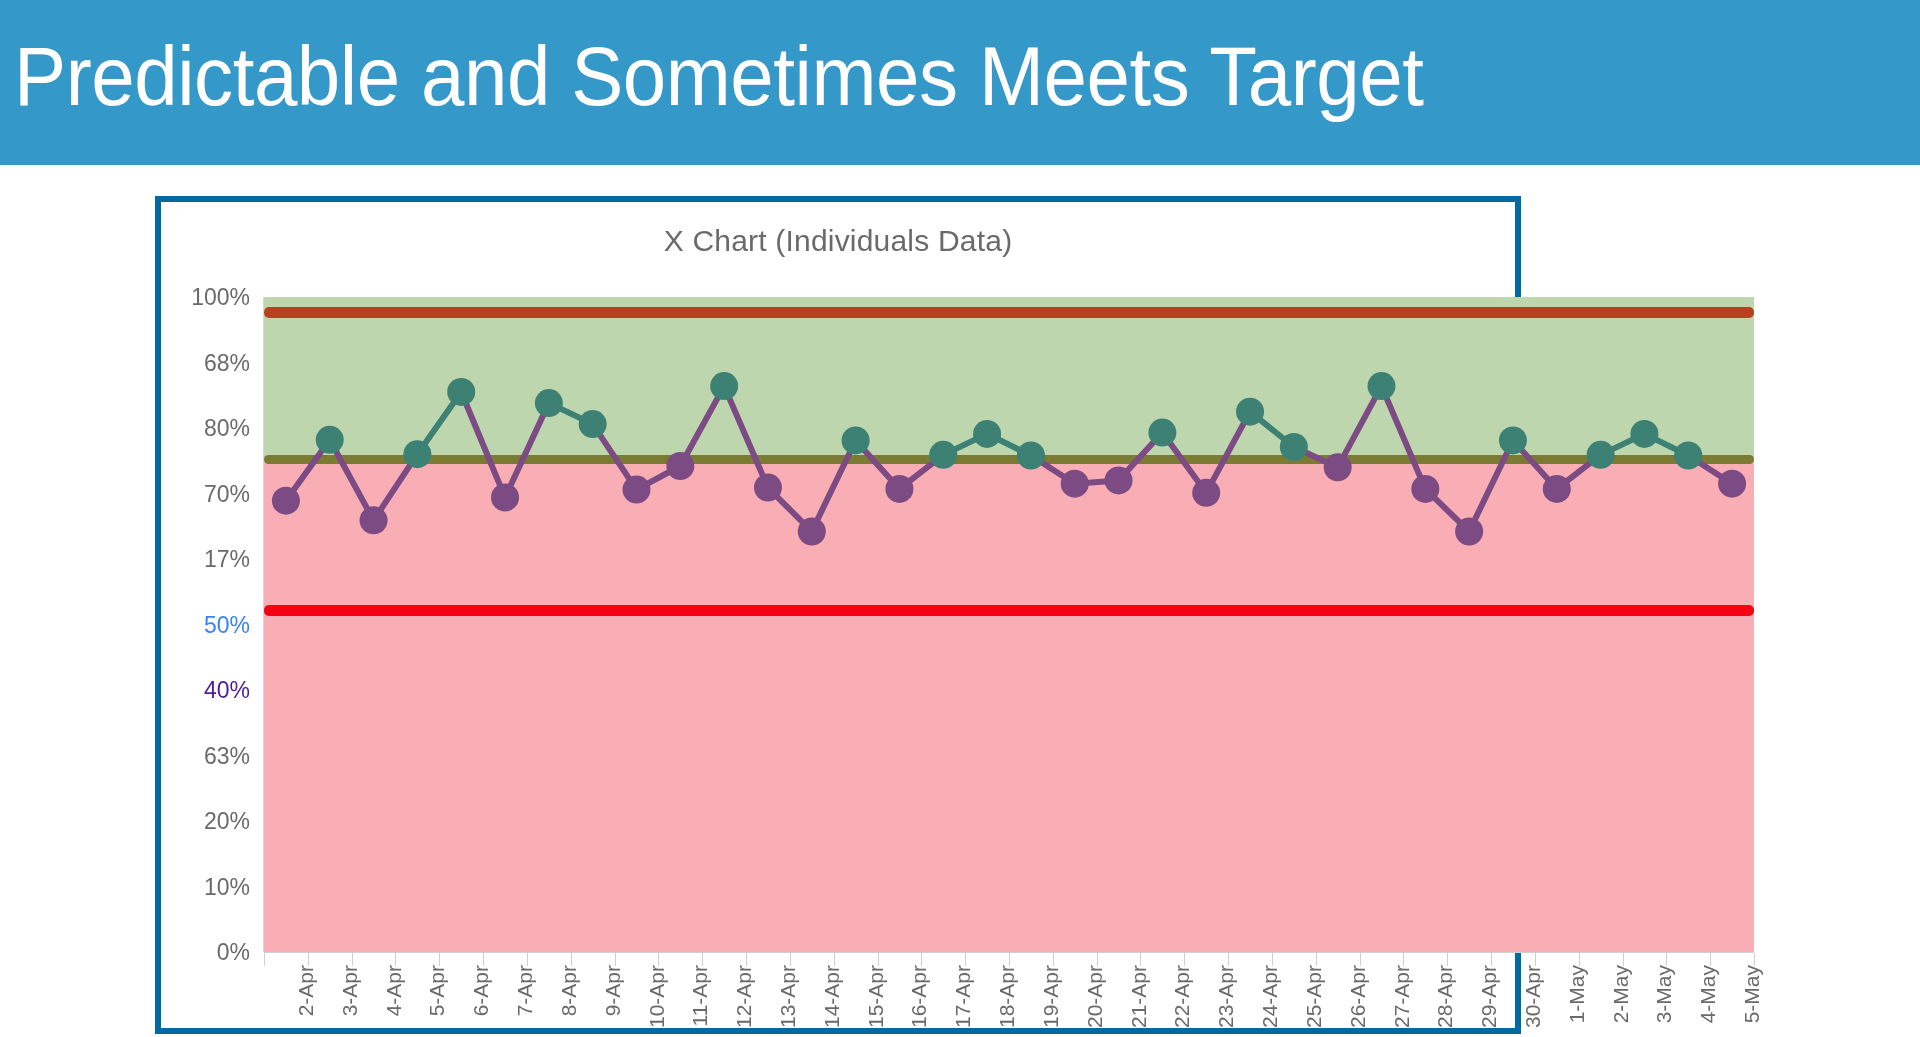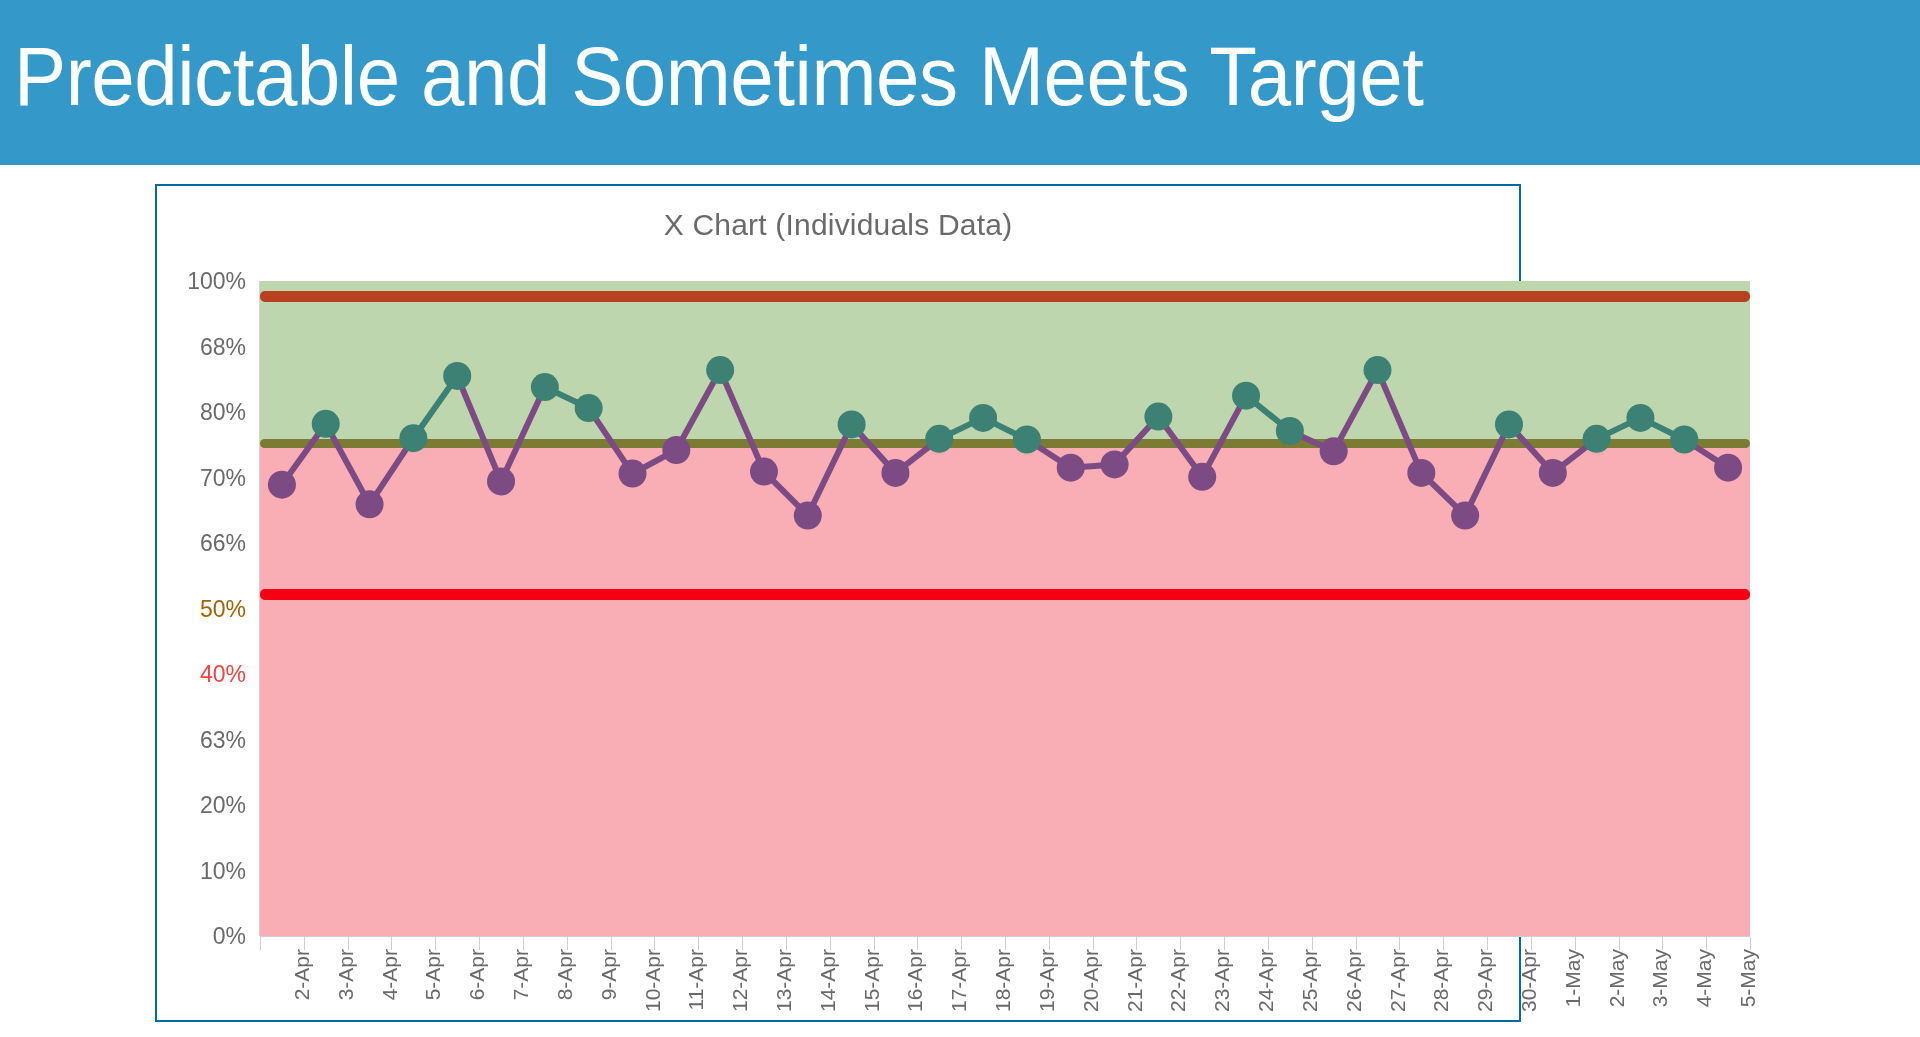--- a/index.html
+++ b/index.html
@@ -24,24 +24,24 @@
     font-weight:400;
     color:#ffffff;
     letter-spacing:-0.5px;
     transform:scaleX(0.93);
     transform-origin:left center;
     white-space:nowrap;
   }
 
   
   #chart-frame {
-    position:absolute; left:155px; top:184px;
+    position:absolute; left:155px; top:196px;
     width:1366px; height:838px;
     background:#ffffff;
-    border:2px solid #0369a1;
+    border:6px solid #0369a1;
   }
   #chart-title {
     position:absolute; left:0; top:22px; width:100%;
     text-align:center;
     font-size:30px; color:#6a6a6a; font-weight:400;
     letter-spacing:0.2px;
   }
 
   
   
@@ -121,23 +121,23 @@
   <div id="chart-frame">
 
     <div id="chart-title" style="color: rgb(106, 106, 106);">X Chart (Individuals Data)</div>
 
     <div id="y-axis">
       <div id="y-axis-spine"></div>
     <div class="y-tick-label" style="top: 0px; color: rgb(106, 106, 106);">100%</div>
         <div class="y-tick-label" style="top: 65.5px; color: rgb(106, 106, 106);">68%</div>
         <div class="y-tick-label" style="top: 131px; color: rgb(106, 106, 106);">80%</div>
         <div class="y-tick-label" style="top: 196.5px; color: rgb(106, 106, 106);">70%</div>
-        <div class="y-tick-label" style="top: 262px; color: rgb(106, 106, 106);">66%</div>
-        <div class="y-tick-label" style="top: 327.5px; color: #a16207;">50%</div>
-        <div class="y-tick-label" style="top: 393px; color: #ef4444;">40%</div>
+        <div class="y-tick-label" style="top: 262px; color: rgb(106, 106, 106);">17%</div>
+        <div class="y-tick-label" style="top: 327.5px; color: #3b82f6;">50%</div>
+        <div class="y-tick-label" style="top: 393px; color: #4c1d95;">40%</div>
         <div class="y-tick-label" style="top: 458.5px; color: rgb(106, 106, 106);">63%</div>
         <div class="y-tick-label" style="top: 524px; color: rgb(106, 106, 106);">20%</div>
         <div class="y-tick-label" style="top: 589.5px; color: rgb(106, 106, 106);">10%</div>
         <div class="y-tick-label" style="top: 655px; color: rgb(106, 106, 106);">0%</div>
       </div>
 
     <div id="plot-area">
       <div id="band-green" style="top: 0px; height: 162.44px; background: rgb(189, 214, 174);"></div>
       <div id="band-pink" style="top: 162.44px; height: 492.56px; background: rgb(248, 174, 180);"></div>
       <div id="ucl-line" class="ctrl-line" style="top: 9.565px; background: rgb(184, 64, 31);"></div>

